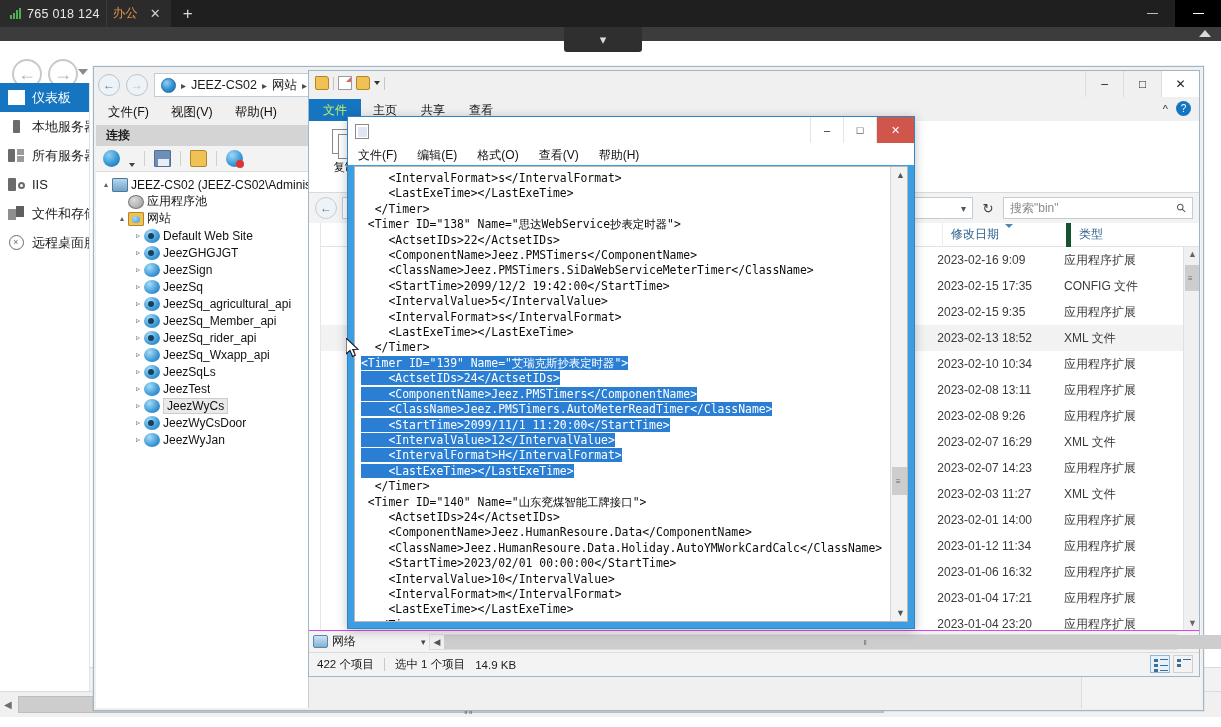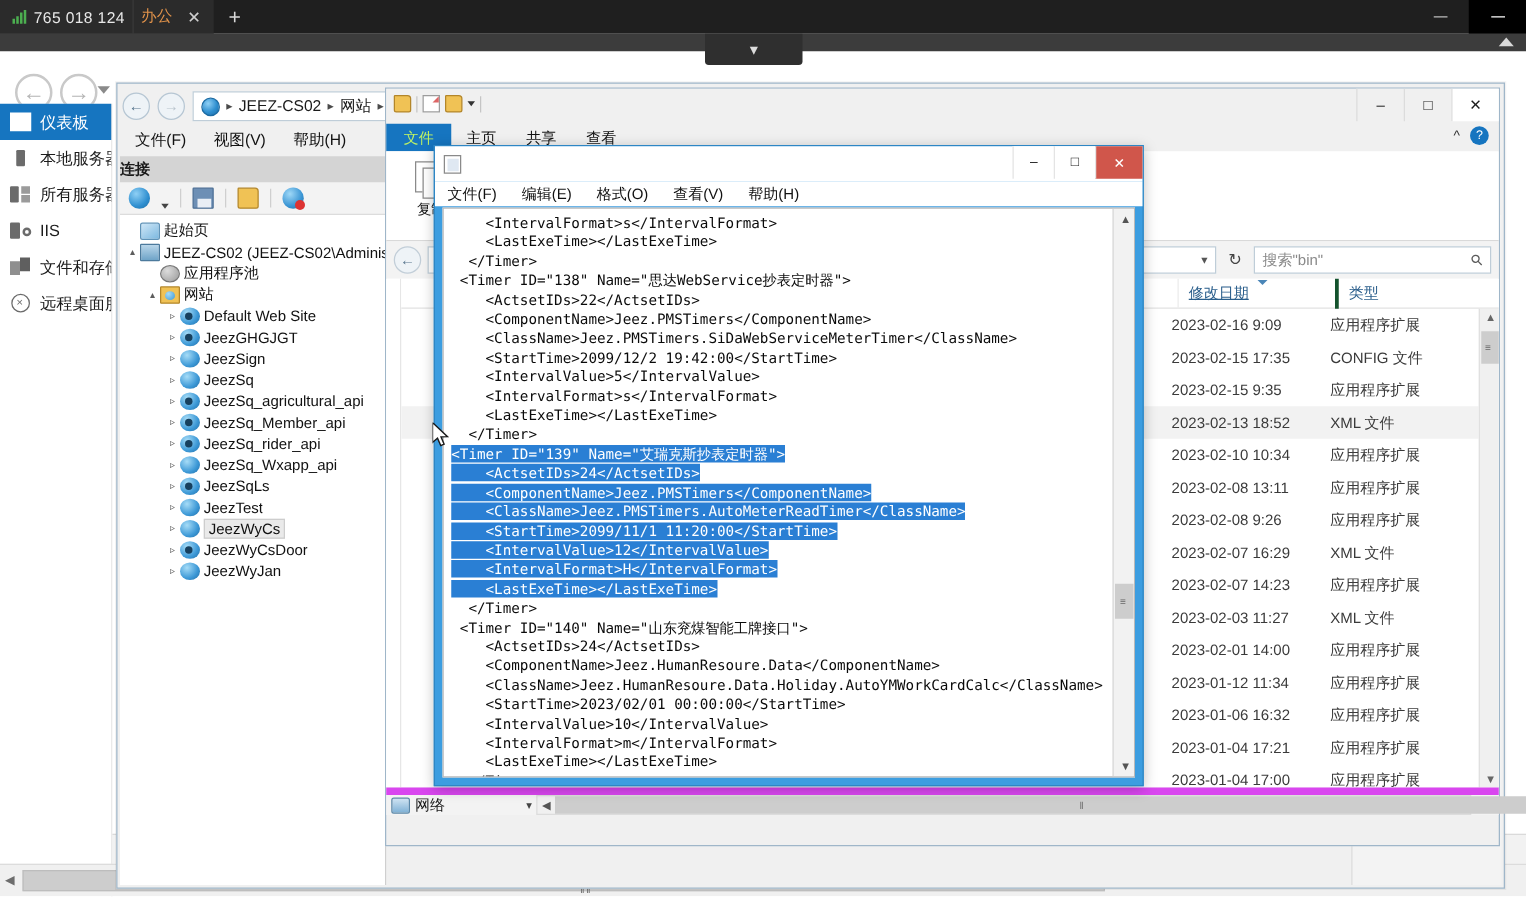--- a/index.html
+++ b/index.html
@@ -155,21 +155,21 @@
     background:radial-gradient(circle at 35% 30%, #8fd0f5 0%, #2f8fd0 55%, #1c6ba3 100%);
     border:1px solid #1c6ba3; flex:0 0 15px;
   }
   .crumb-sep { color:#4a4a4a; font-size:10px; }
   .iis-menubar {
     position:absolute; left:2px; top:33px; right:2px; height:24px;
     display:flex; align-items:center; gap:22px; padding-left:12px; font-size:12.5px; color:#111;
   }
   .iis-panetitle {
     position:absolute; left:2px; top:58px; width:213px; height:21px; background:#d4d4d4;
-    display:flex; align-items:center; padding-left:0; font-size:12px; font-weight:bold; color:#1a1a1a;
+    display:flex; align-items:center; padding-left:10px; font-size:12px; font-weight:bold; color:#1a1a1a;
   }
   .iis-conn-toolbar {
     position:absolute; left:2px; top:79px; width:213px; height:26px; background:#f3f3f3;
     border-bottom:1px solid #dcdcdc; display:flex; align-items:center; gap:9px; padding-left:7px;
   }
   .tb-ico { width:17px; height:17px; position:relative; }
   .tb-globe { border-radius:50%; background:radial-gradient(circle at 35% 30%, #8fd0f5, #2f8fd0 60%, #1c6ba3);}
   .tb-caret { width:0;height:0;border-left:3.5px solid transparent;border-right:3.5px solid transparent;border-top:4px solid #444; align-self:flex-end; margin-bottom:4px;}
   .tb-save { background:#6d8fb5; border:1px solid #4c6f95; border-radius:1px;}
   .tb-save:after{content:"";position:absolute;left:3px;top:8px;width:11px;height:7px;background:#e9eef5;}
@@ -266,39 +266,39 @@
   .srch-ico { color:#5a5a5a; font-size:12px; transform:rotate(-45deg); display:inline-block;}
 
   .exp-body { position:absolute; left:0; top:152px; width:100%; bottom:46px; background:#fff; }
   .exp-navpane { position:absolute; left:0; top:0; width:12px; bottom:0; background:#fff; border-right:1px solid #e6e6e6;}
   .exp-listhdr {
     position:absolute; left:12px; top:0; right:0; height:24px; background:#fff; border-bottom:1px solid #e2e2e2;
     display:flex; align-items:center; font-size:12px; color:#2b5f8c;
   }
   .col { padding:0 8px; position:relative; height:24px; display:flex; align-items:center;}
   .col.name { width:622px; border-right:1px solid #ececec;}
-  .col.date { width:128px; border-right:3px solid #14532d;text-decoration:underline; }
+  .col.date { width:128px; border-right:5px solid #14532d; }
   .col.type { width:120px; }
   .sort-tri { position:absolute; left:50%; top:1px; width:0;height:0;
      border-left:4px solid transparent;border-right:4px solid transparent;border-top:4px solid #4a86b8;}
   .exp-rows { position:absolute; left:12px; top:24px; right:16px; bottom:0; overflow:hidden; }
   .erow { height:26px; display:flex; align-items:center; font-size:12px; color:#1a1a1a;}
   .erow.sel { background:#f2f2f2; }
   .erow .c-name { width:622px; }
   .erow .c-date { width:128px; color:#3a3a3a;}
   .erow .c-type { width:120px; color:#3a3a3a;}
   .exp-vscroll { position:absolute; right:0; top:24px; width:16px; bottom:0; background:#f0f0f0; border-left:1px solid #e0e0e0;}
   .exp-vscroll .up { position:absolute; top:2px; left:4px; color:#666; font-size:9px;}
   .exp-vscroll .dn { position:absolute; bottom:2px; left:4px; color:#666; font-size:9px;}
   .exp-vscroll .th { position:absolute; top:18px; left:1px; width:14px; height:26px; background:#cdcdcd;}
   .exp-vscroll .th .g { position:absolute; left:3px; top:9px; color:#666; font-size:8px; letter-spacing:0;}
 
   .exp-hscrollrow {
     position:absolute; left:0; bottom:24px; width:100%; height:22px; background:#f3f3f3;
-    display:flex; align-items:center; gap:3px; padding:0 4px; border-top:6px solid #d946ef;
+    display:flex; align-items:center; gap:3px; padding:0 4px; border-top:1px solid #d946ef;
   }
   .netlabel { display:flex; align-items:center; gap:4px; width:105px; font-size:12px; color:#1a1a1a;}
   .net-ico { width:15px;height:13px; background:linear-gradient(180deg,#cfe3f2,#7fb1d6); border:1px solid #5a87a8; border-radius:2px;}
   .hs-caret{ color:#444; font-size:9px;}
   .hs-track { flex:1; height:16px; background:#f0f0f0; border:1px solid #dcdcdc; position:relative; display:flex; align-items:center;}
   .hs-thumb { position:absolute; left:14px; top:0; width:854px; height:14px; background:#cdcdcd;}
   .hs-thumb .g { position:absolute; left:420px; top:3px; font-size:8px; color:#6a6a6a;}
   .hs-a { color:#555; font-size:9px; padding:0 4px;}
 
   .exp-status {
@@ -461,25 +461,20 @@
       <span class="tb-sep"></span>
       <span class="tb-ico tb-save"></span>
       <span class="tb-sep"></span>
       <span class="tb-ico tb-folder"></span>
       <span class="tb-sep"></span>
       <span class="tb-ico tb-disc"></span>
     </div>
 
     <div class="iis-tree" id="iis-tree">
         <div class="tnode" style="padding-left: 4px;">
-          <span class="exp"></span>
-          <span class="tico ico-page"></span>
-          <span class="tlbl">起始页</span>
-        </div>
-        <div class="tnode" style="padding-left: 4px;">
           <span class="exp">▴</span>
           <span class="tico ico-srv-sm"></span>
           <span class="tlbl">JEEZ-CS02 (JEEZ-CS02\Administrator)</span>
         </div>
         <div class="tnode" style="padding-left: 20px;">
           <span class="exp"></span>
           <span class="tico ico-pool"></span>
           <span class="tlbl">应用程序池</span>
         </div>
         <div class="tnode" style="padding-left: 20px;">
@@ -689,21 +684,21 @@
             <div class="c-date">2023-01-06 16:32</div>
             <div class="c-type">应用程序扩展</div>
           </div>
           <div class="erow">
             <div class="c-name"></div>
             <div class="c-date">2023-01-04 17:21</div>
             <div class="c-type">应用程序扩展</div>
           </div>
           <div class="erow">
             <div class="c-name"></div>
-            <div class="c-date">2023-01-04 17:00</div>
+            <div class="c-date">2023-01-04 23:20</div>
             <div class="c-type">应用程序扩展</div>
           </div>
         </div>
 
       <div class="exp-vscroll">
         <span class="up">▲</span>
         <div class="th">
             <span class="g">≡</span>
           </div>
         <span class="dn">▼</span>
@@ -718,20 +713,41 @@
       <span class="hs-caret">▾</span>
       <div class="hs-track">
         <span class="hs-a">◀</span>
         <div class="hs-thumb">
             <span class="g">‖</span>
           </div>
       </div>
       <span class="hs-a">▶</span>
     </div>
 
+    <div class="exp-status">
+      <span>422 个项目</span>
+      <span class="st-sep"></span>
+      <span>选中 1 个项目</span>
+      <span>14.9 KB</span>
+      <div class="exp-viewbtns">
+        <div class="vbtn">
+            <i></i>
+            <i></i>
+            <i></i>
+            <i></i>
+            <i></i>
+            <i></i>
+          </div>
+        <div class="vbtn alt">
+            <i></i>
+            <i></i>
+            <i></i>
+          </div>
+      </div>
+    </div>
   </div>
 
   <div class="np-win">
     <div class="np-titlebar">
       <span class="np-icon"></span>
       <div class="np-btns">
         <div class="np-btn">–</div>
         <div class="np-btn">□</div>
         <div class="np-btn close">✕</div>
       </div>

